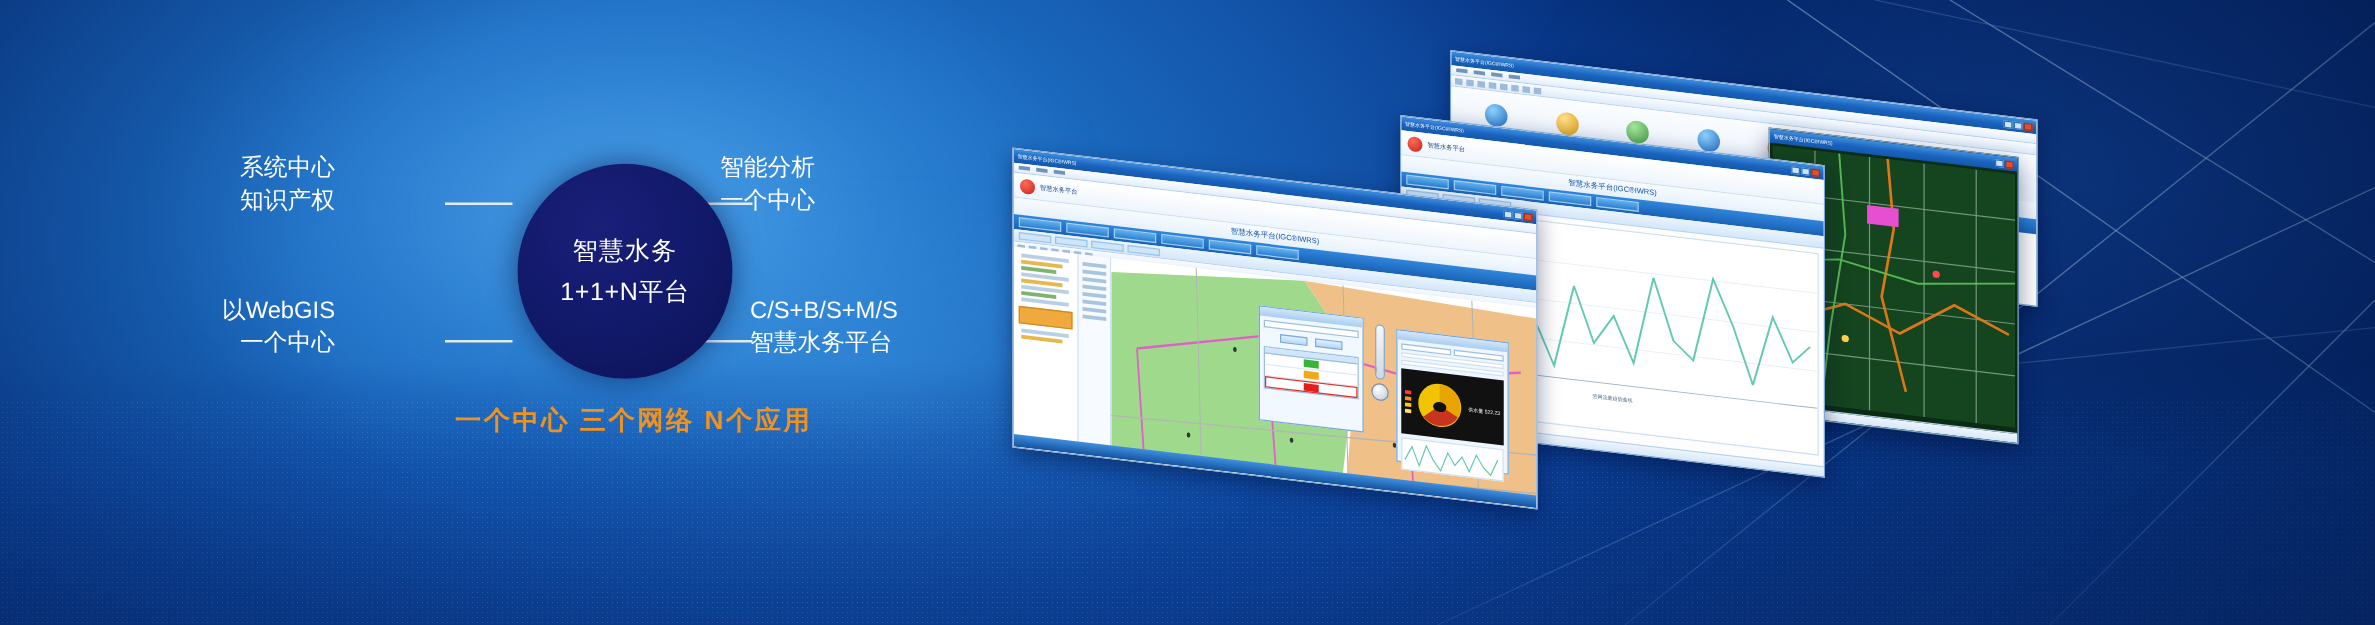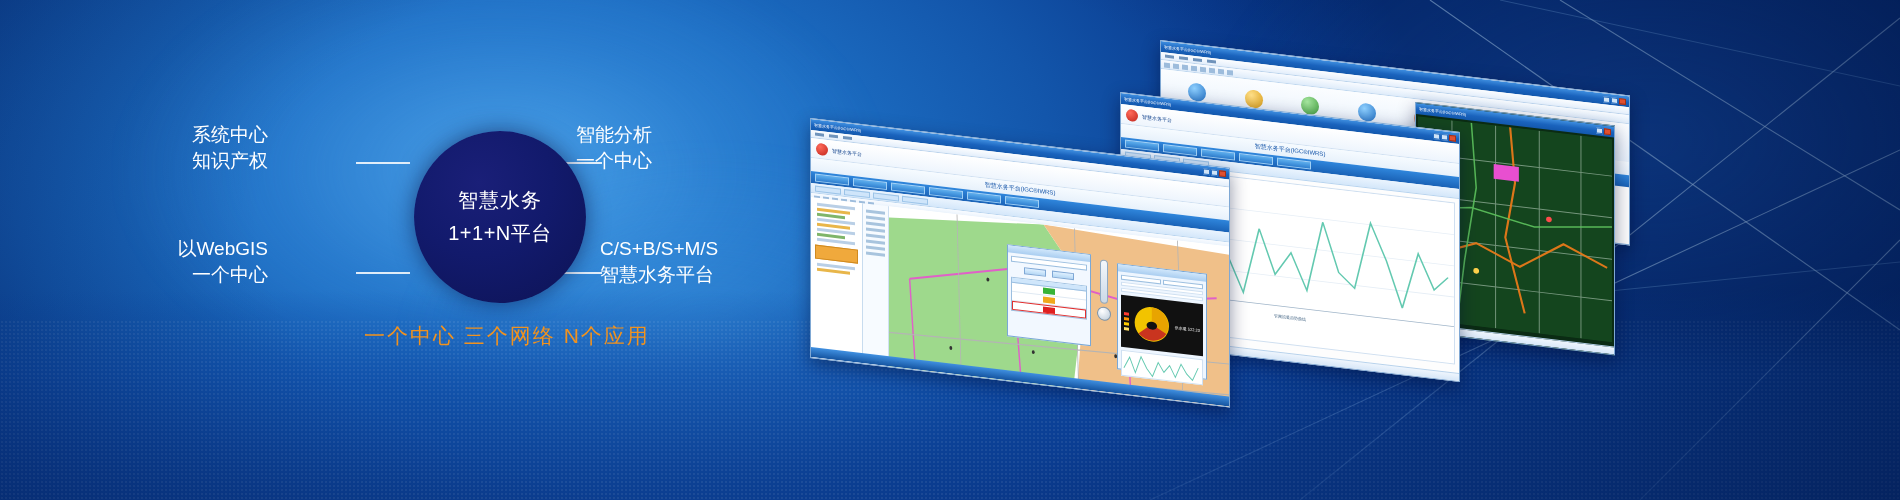--- a/index.html
+++ b/index.html
@@ -80,21 +80,21 @@
     background:rgba(255,255,255,.85);
   }
   .d-tl { left:356px; top:162px; }
   .d-bl { left:356px; top:272px; }
   .d-tr { left:548px; top:162px; }
   .d-br { left:548px; top:272px; }
 
   .tagline {
     position:absolute; left:364px; top:322px;
     font-size:21px; color:#f0921f; letter-spacing:2px; white-space:nowrap;
-    font-weight:400;
+    font-weight:700;
   }
 
   
   #windows { position:absolute; left:790px; top:40px; width:1110px; height:330px; }
   .win {
     position:absolute; background:#fdfdfd;
     border:1px solid #7fa8d4;
     box-shadow:0 6px 18px rgba(0,10,50,.45);
     overflow:hidden;
   }

